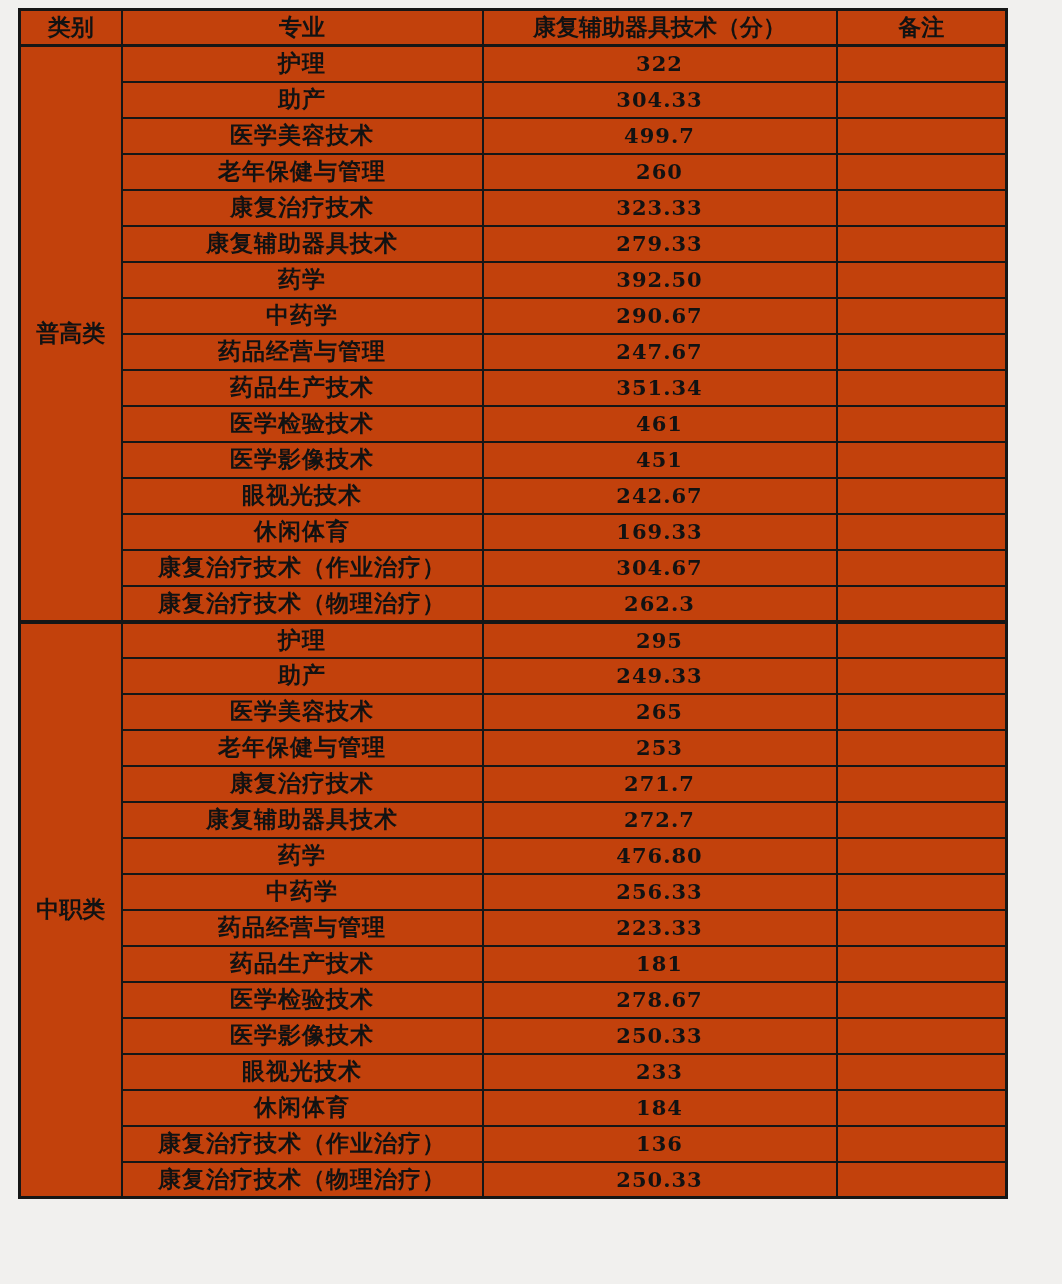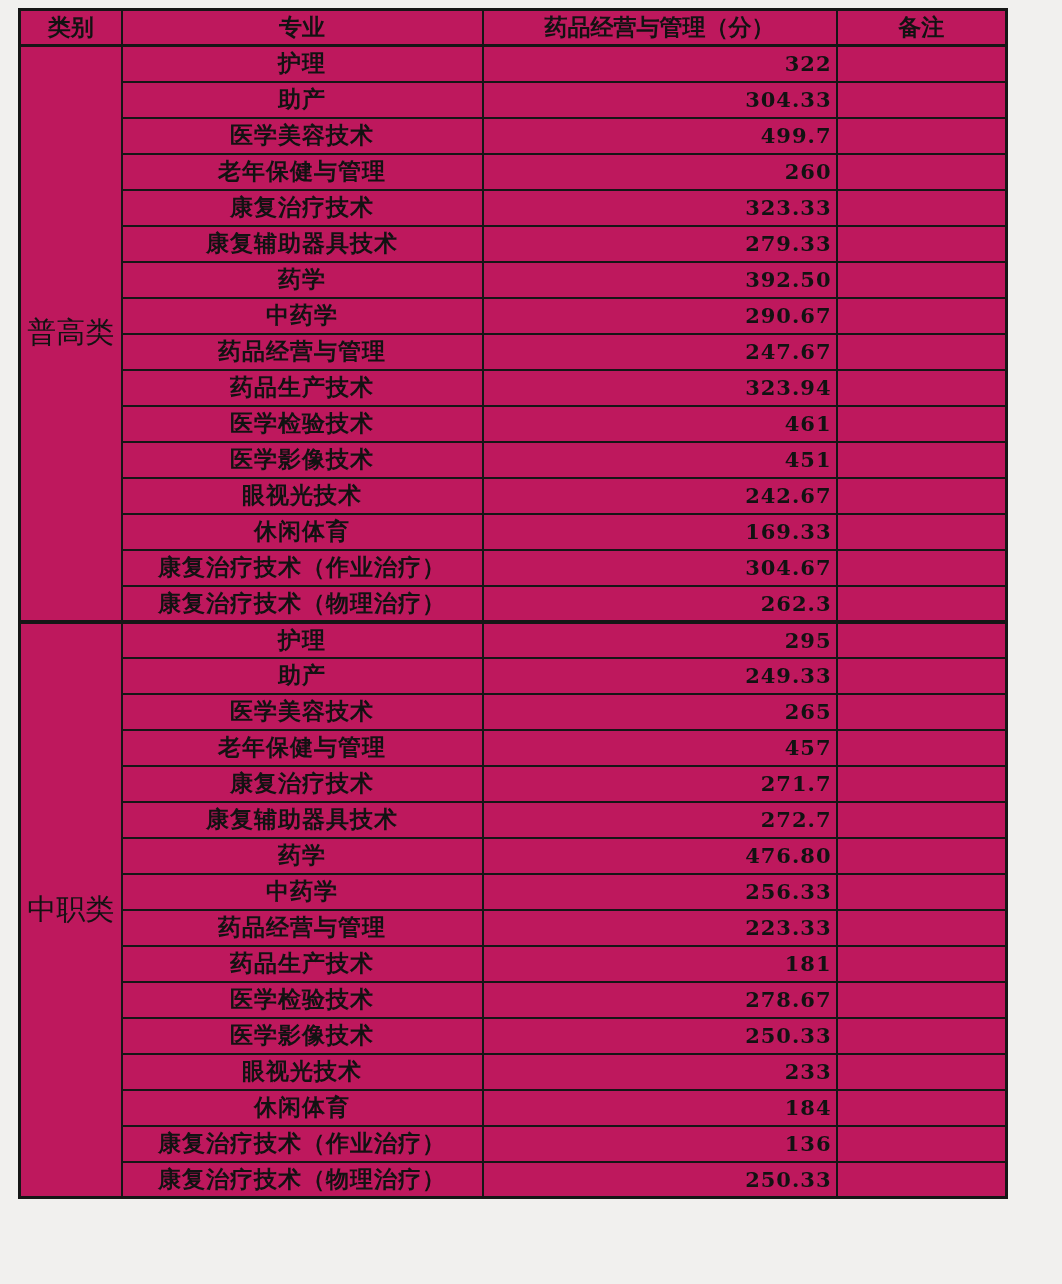--- a/index.html
+++ b/index.html
@@ -14,21 +14,21 @@
     width:1062px; height:1284px;
   }
   .table-wrap {
     position:absolute;
     left:18px; top:8px;
   }
   table.score-table {
     border-collapse:collapse;
     table-layout:fixed;
     width:987px;
-    background:#be185d;
+    background:#c2410c;
     border:3px solid #161616;
   }
   col.c-cat    { width:102px; }
   col.c-major  { width:361px; }
   col.c-score  { width:354px; }
   col.c-remark { width:170px; }
   th, td {
     border:2px solid #161616;
     height:36px;
     text-align:center;
@@ -37,38 +37,37 @@
     overflow:hidden;
     white-space:nowrap;
   }
   thead th {
     border-bottom:3px solid #161616;
     font-size:23px;
     font-weight:bold;
     color:#121212;
   }
   td.cat {
-    font-size:29px;
-    font-weight:normal;
+    font-size:23px;
+    font-weight:bold;
     color:#121212;
   }
   td.major {
     font-size:23px;
     font-weight:bold;
     color:#121212;
     letter-spacing:1px;
     font-family:Liberation Serif, serif;
   }
   td.score {
     font-family:"DejaVu Serif", "Liberation Serif", serif;
     font-size:21px;
     font-weight:bold;
     color:#121212;
     letter-spacing:1px;
-    text-align:right;
   }
   td.remark { }
   tr.section-start td {
     border-top:4px solid #161616;
   }
 </style>
 </head>
 <body>
 
 <div class="page">
@@ -77,21 +76,21 @@
       <colgroup>
         <col class="c-cat">
         <col class="c-major">
         <col class="c-score">
         <col class="c-remark">
       </colgroup>
       <thead>
         <tr>
           <th>类别</th>
           <th>专业</th>
-          <th>药品经营与管理（分）</th>
+          <th>康复辅助器具技术（分）</th>
           <th>备注</th>
         </tr>
       </thead>
       <tbody>
           <tr>
             <td class="cat" rowspan="16">普高类</td>
             <td class="major">护理</td>
             <td class="score">322</td>
             <td class="remark"></td>
           </tr>
@@ -130,21 +129,21 @@
             <td class="score">290.67</td>
             <td class="remark"></td>
           </tr>
           <tr>
             <td class="major">药品经营与管理</td>
             <td class="score">247.67</td>
             <td class="remark"></td>
           </tr>
           <tr>
             <td class="major">药品生产技术</td>
-            <td class="score">323.94</td>
+            <td class="score">351.34</td>
             <td class="remark"></td>
           </tr>
           <tr>
             <td class="major">医学检验技术</td>
             <td class="score">461</td>
             <td class="remark"></td>
           </tr>
           <tr>
             <td class="major">医学影像技术</td>
             <td class="score">451</td>
@@ -181,21 +180,21 @@
             <td class="score">249.33</td>
             <td class="remark"></td>
           </tr>
           <tr>
             <td class="major">医学美容技术</td>
             <td class="score">265</td>
             <td class="remark"></td>
           </tr>
           <tr>
             <td class="major">老年保健与管理</td>
-            <td class="score">457</td>
+            <td class="score">253</td>
             <td class="remark"></td>
           </tr>
           <tr>
             <td class="major">康复治疗技术</td>
             <td class="score">271.7</td>
             <td class="remark"></td>
           </tr>
           <tr>
             <td class="major">康复辅助器具技术</td>
             <td class="score">272.7</td>

